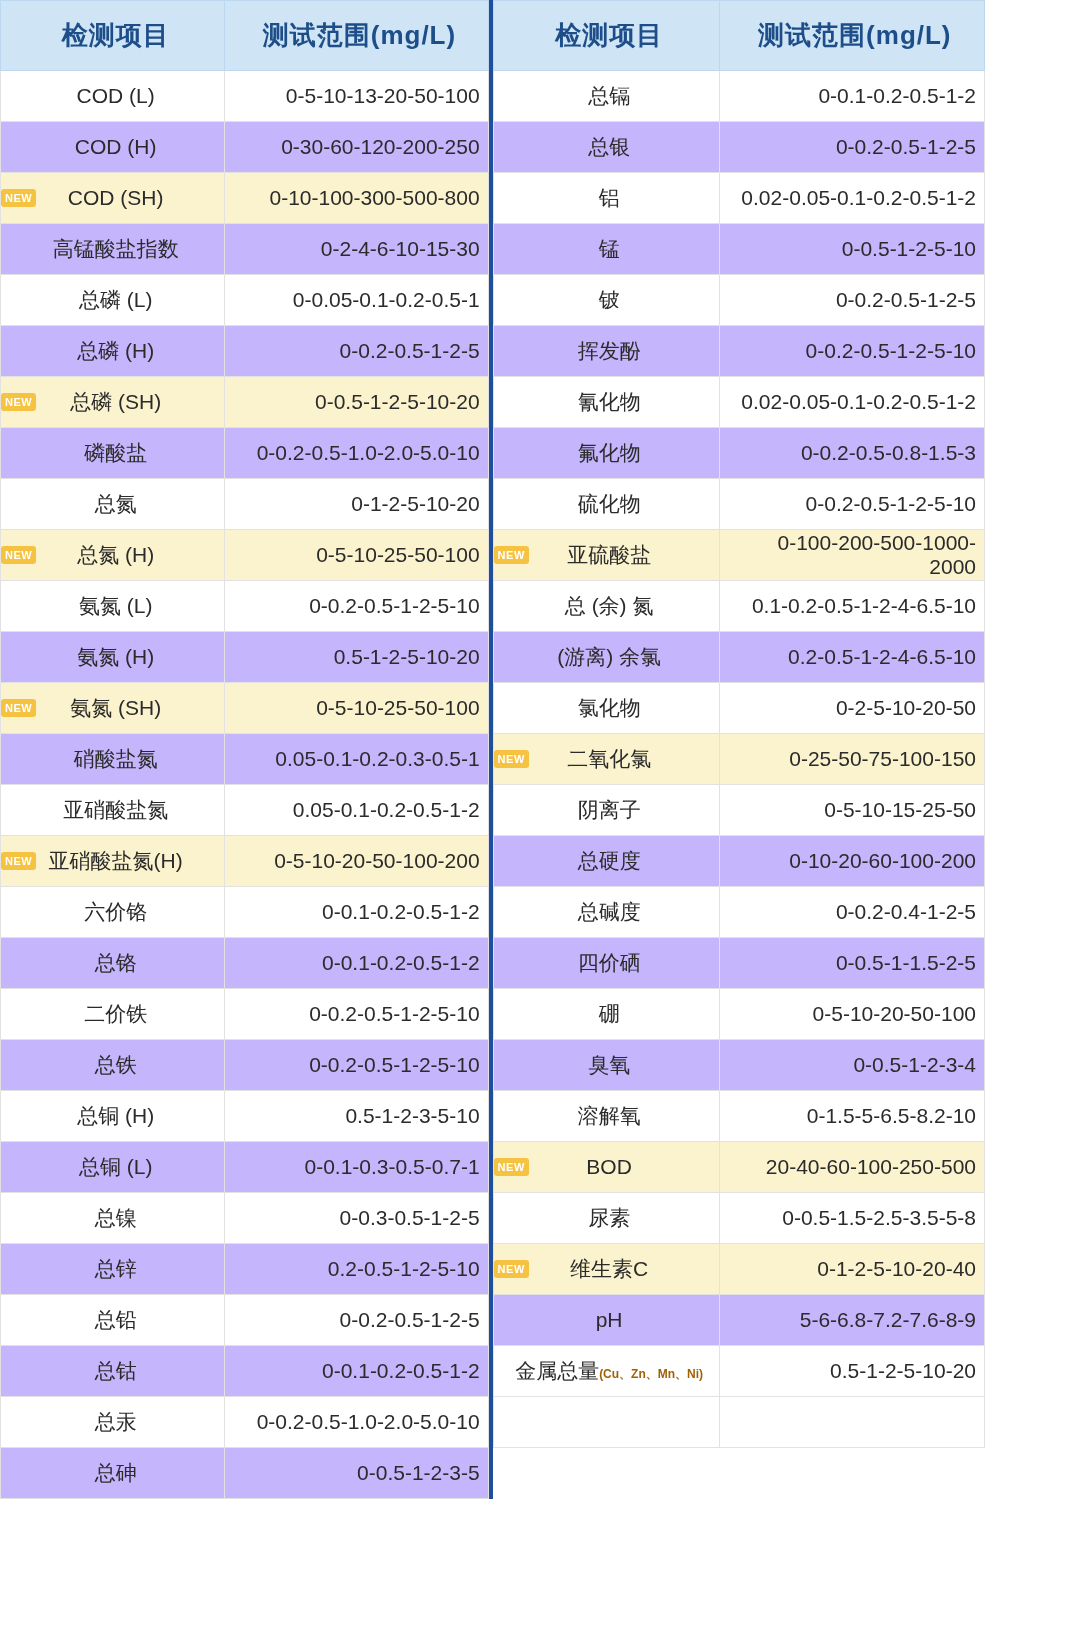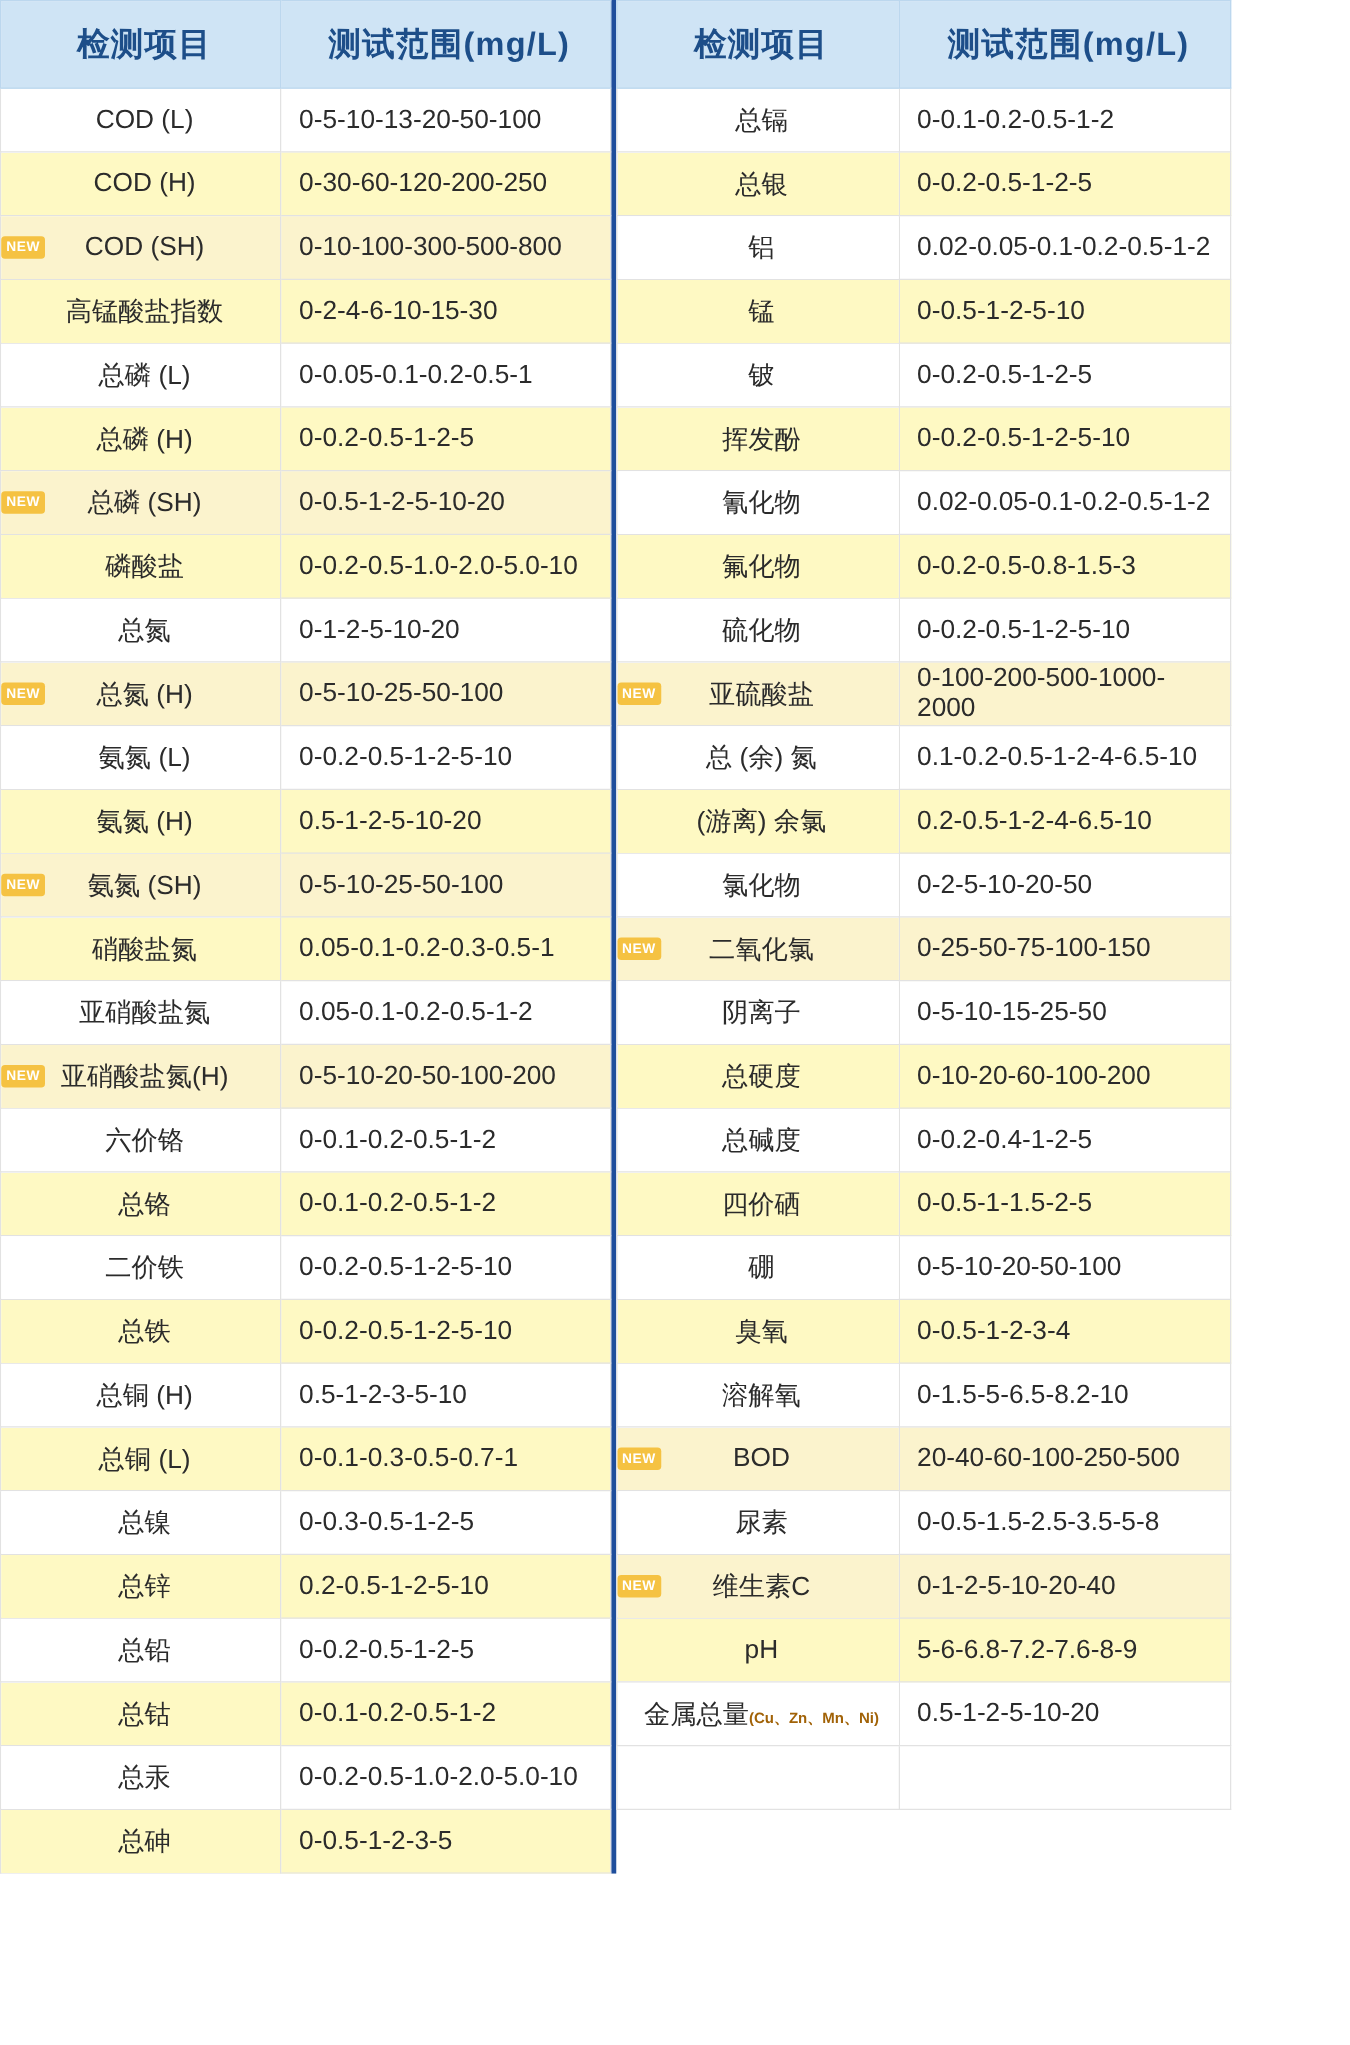--- a/index.html
+++ b/index.html
@@ -49,27 +49,27 @@
   }
   col.c-item { width: 46%; }
   col.c-range { width: 54%; }
 
   td.item {
     text-align: center;
     position: relative;
     font-size: 22px;
   }
   td.range {
-    text-align: left;
+    text-align: right;
     font-size: 21px;
     color: #333;
   }
 
   tr.band-white td { background: #ffffff; }
-  tr.band-blue td { background: #fef9c3; }
+  tr.band-blue td { background: #c4b5fd; }
   tr.band-new td { background: #fbf3cd; }
 
   .newtag {
     position: absolute;
     left: 0;
     top: 50%;
     transform: translateY(-50%);
     background: #f5c242;
     color: #ffffff;
     font-size: 11px;

